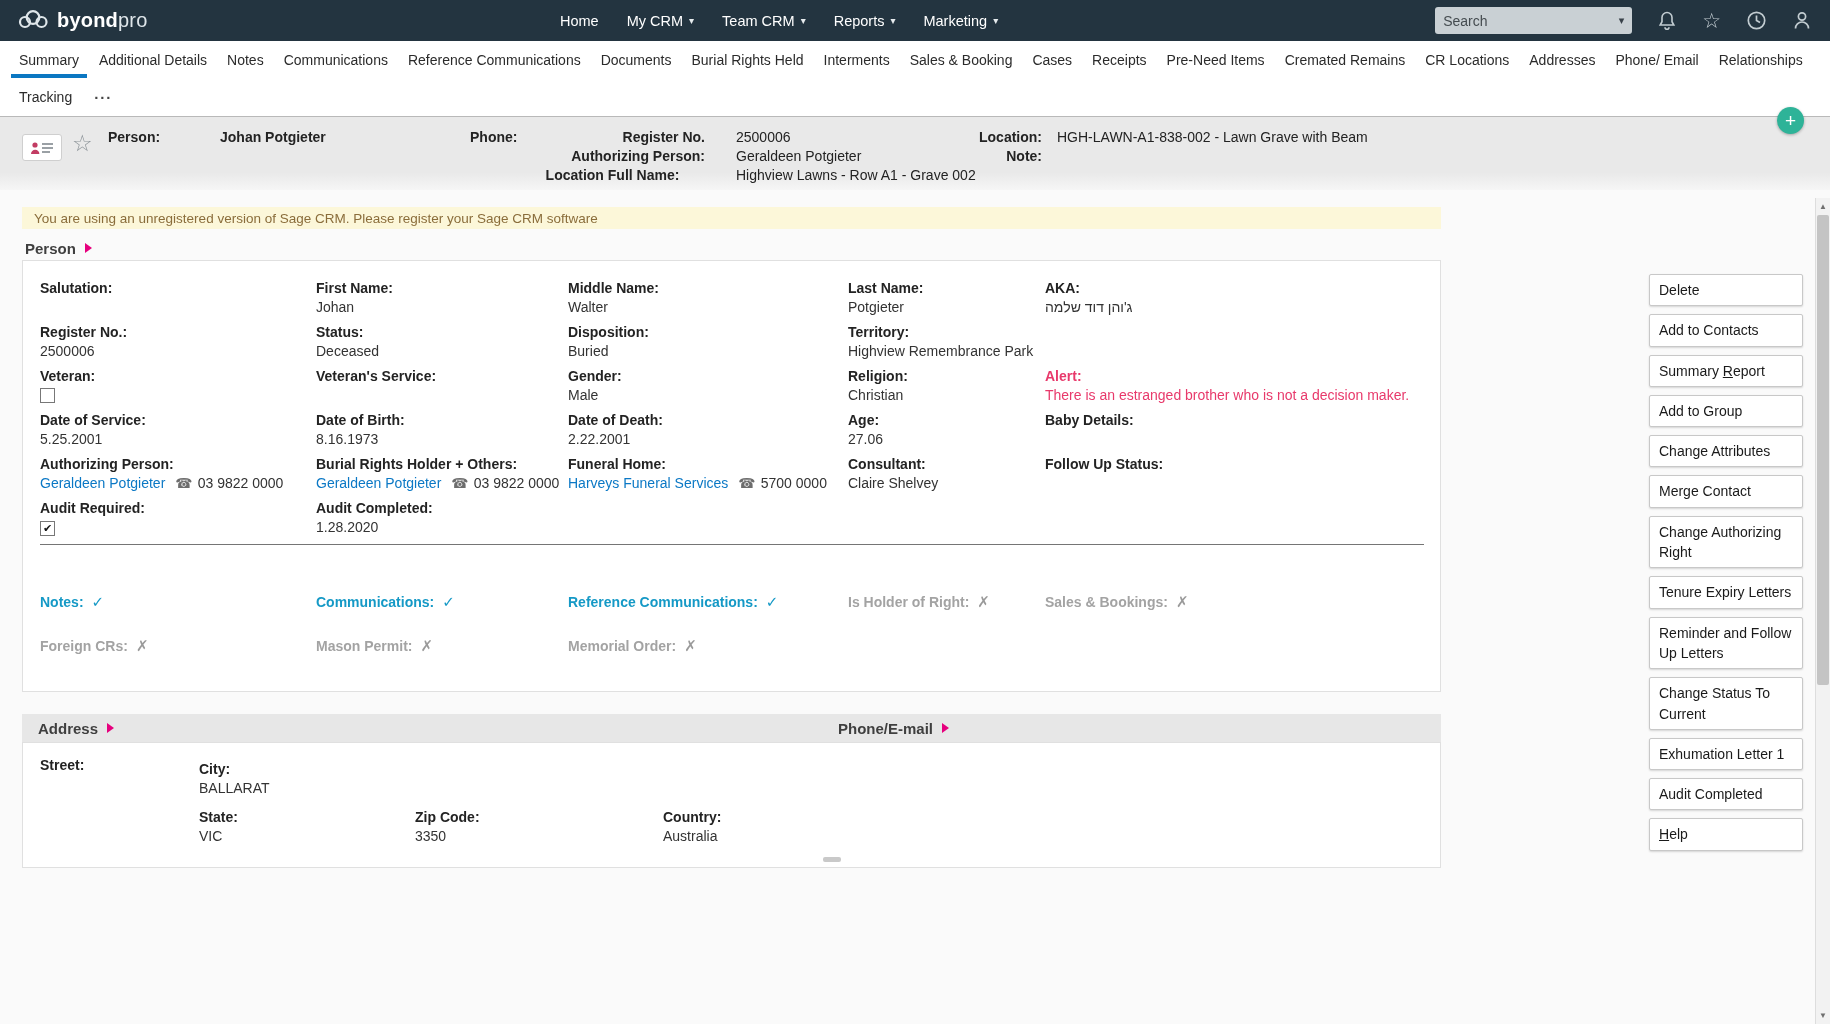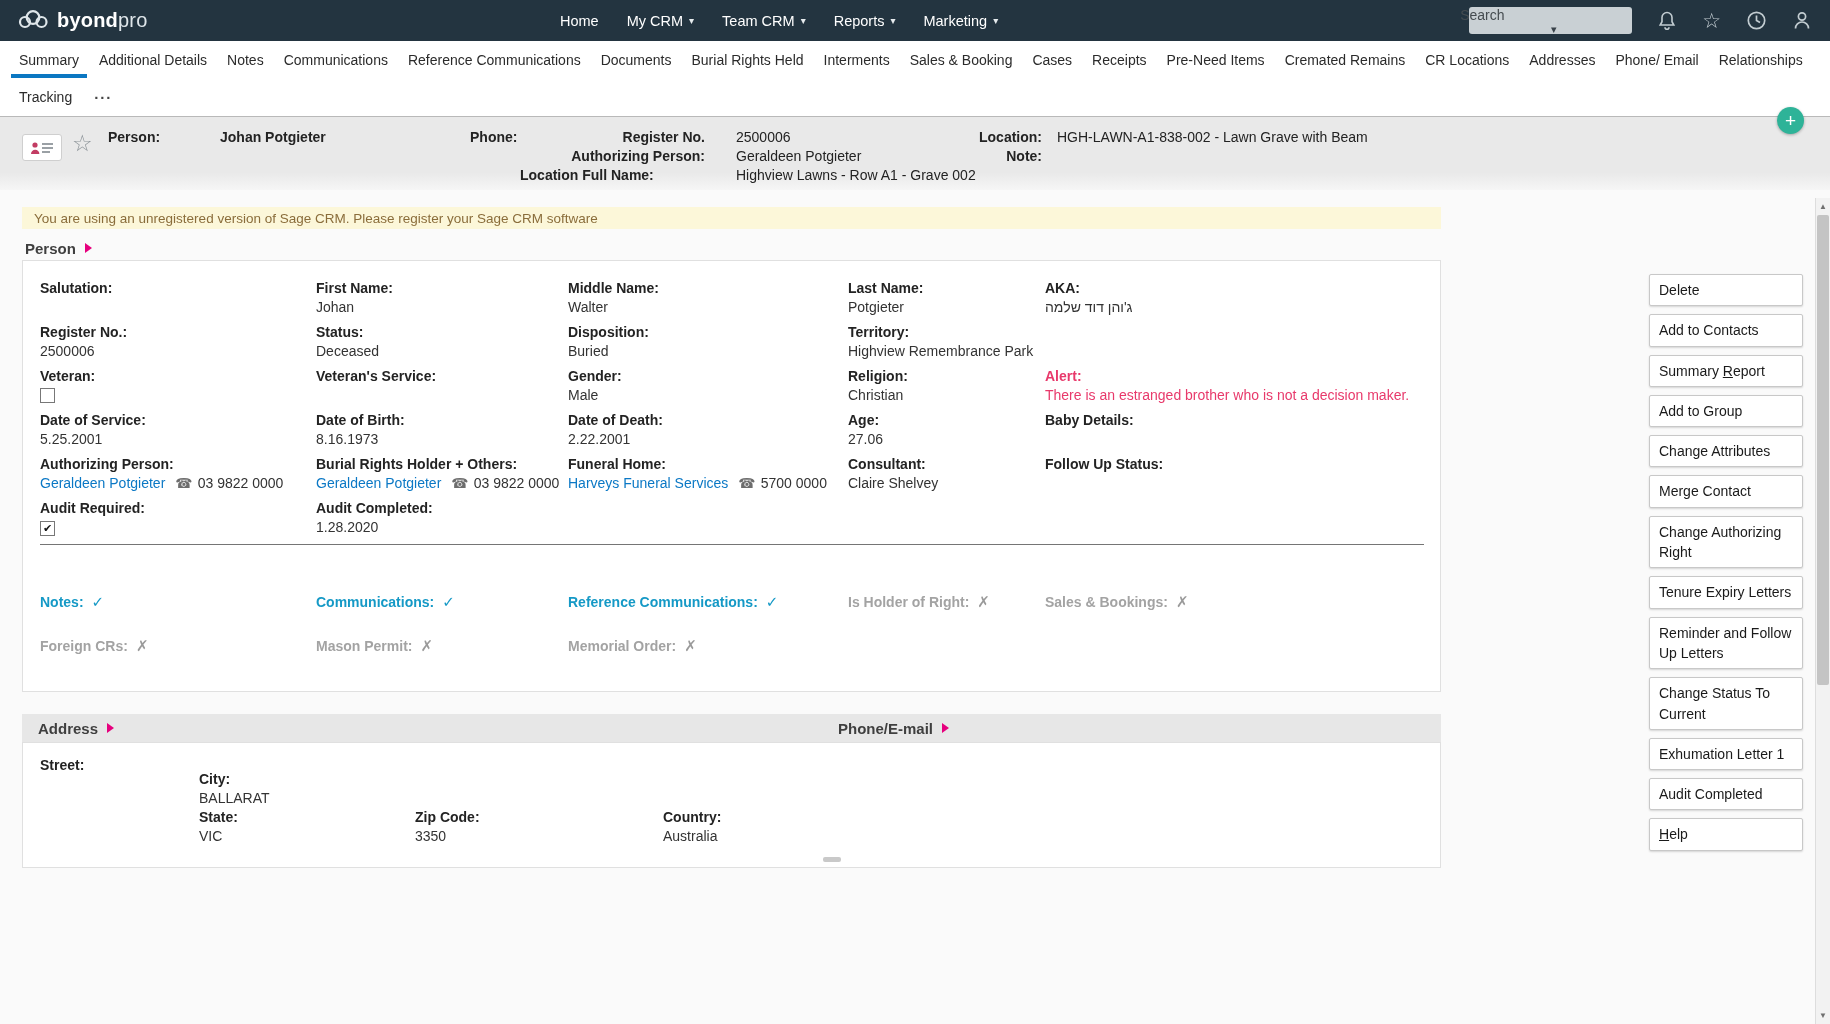--- a/index.html
+++ b/index.html
@@ -10,21 +10,21 @@
   
   .topbar{height:41px;background:#233440;position:relative;display:flex;align-items:center;}
   .logo{display:flex;align-items:center;gap:7px;margin-left:16px;cursor:pointer;}
   .logo-text{font-size:20px;color:#fff;letter-spacing:.2px;}
   .logo-text .lb{font-weight:700;}
   .logo-text .lt{font-weight:400;color:#dfe6ea;}
   .menu{position:absolute;left:560px;top:0;height:41px;display:flex;align-items:center;gap:28px;}
   .menu-item{display:flex;align-items:center;gap:6px;color:#fff;font-size:14.5px;cursor:pointer;white-space:nowrap;}
   .menu-caret{font-size:10px;color:#e6ebee;}
   .topbar-right{position:absolute;right:18px;top:0;height:41px;display:flex;align-items:center;gap:25px;}
-  .search-box{width:163px;height:27px;background:#c9d0d4;border-radius:3px;display:flex;align-items:center;padding:0 8px;flex-direction:column;}
+  .search-box{width:197px;height:27px;background:#c9d0d4;border-radius:3px;display:flex;align-items:center;padding:0 8px;}
   .search-box input{flex:1;border:none;outline:none;background:transparent;font-size:14px;color:#333;font-family:inherit;min-width:0;}
   .search-box input::placeholder{color:#454c50;opacity:1;}
   .search-caret{font-size:11px;color:#39424a;cursor:pointer;padding-left:6px;}
   .tb-icon{display:flex;align-items:center;cursor:pointer;}
   .tb-star{font-size:21px;color:#c2ccd1;line-height:1;}
 
   
   .tabbar{background:#fff;border-bottom:1px solid #b9b9b9;}
   .tabs-row1{display:flex;height:37px;padding-left:9px;}
   .tab{display:flex;align-items:center;padding:0 10px;font-size:14px;color:#2b2b2b;cursor:pointer;position:relative;white-space:nowrap;}
@@ -185,21 +185,21 @@
     <span class="ctx-star">☆</span>
 
     <span class="lab" style="left:108px;top:12px;">Person:</span>
     <span class="val link" style="left:220px;top:12px;font-weight:700;">Johan Potgieter</span>
     <span class="lab" style="left:470px;top:12px;">Phone:</span>
 
     <span class="lab" style="left:520px;top:12px;width:185px;text-align:right;">Register No.</span>
     <span class="val" style="left:736px;top:12px;">2500006</span>
     <span class="lab" style="left:520px;top:31px;width:185px;text-align:right;">Authorizing Person:</span>
     <span class="val" style="left:736px;top:31px;">Geraldeen Potgieter</span>
-    <span class="lab" style="left:520px;top:50px;width:185px;text-align:left;">Location Full Name:</span>
+    <span class="lab" style="left:520px;top:50px;width:185px;text-align:center;">Location Full Name:</span>
     <span class="val" style="left:736px;top:50px;">Highview Lawns - Row A1 - Grave 002</span>
 
     <span class="lab" style="left:922px;top:12px;width:120px;text-align:right;">Location:</span>
     <span class="val" style="left:1057px;top:12px;text-align:center;">HGH-LAWN-A1-838-002 - Lawn Grave with Beam</span>
     <span class="lab" style="left:922px;top:31px;width:120px;text-align:right;">Note:</span>
   </section>
 
   <div class="plus-btn">
       <span>+</span>
     </div>
@@ -351,21 +351,21 @@
         <span>Phone/E-mail</span>
         <span class="arrow"></span>
       </span>
     </div>
 
     <div class="panel address-panel">
       <div class="ablock" style="left:17px;top:14px;">
           <div class="flabel">Street:</div>
           <div class="fvalue"></div>
         </div>
-      <div class="ablock" style="left:176px;top:28px;">
+      <div class="ablock" style="left:176px;top:18px;">
           <div class="flabel">City:</div>
           <div class="fvalue">BALLARAT</div>
         </div>
       <div class="ablock" style="left:176px;top:66px;">
           <div class="flabel">State:</div>
           <div class="fvalue">VIC</div>
         </div>
       <div class="ablock" style="left:392px;top:66px;">
           <div class="flabel">Zip Code:</div>
           <div class="fvalue">3350</div>

